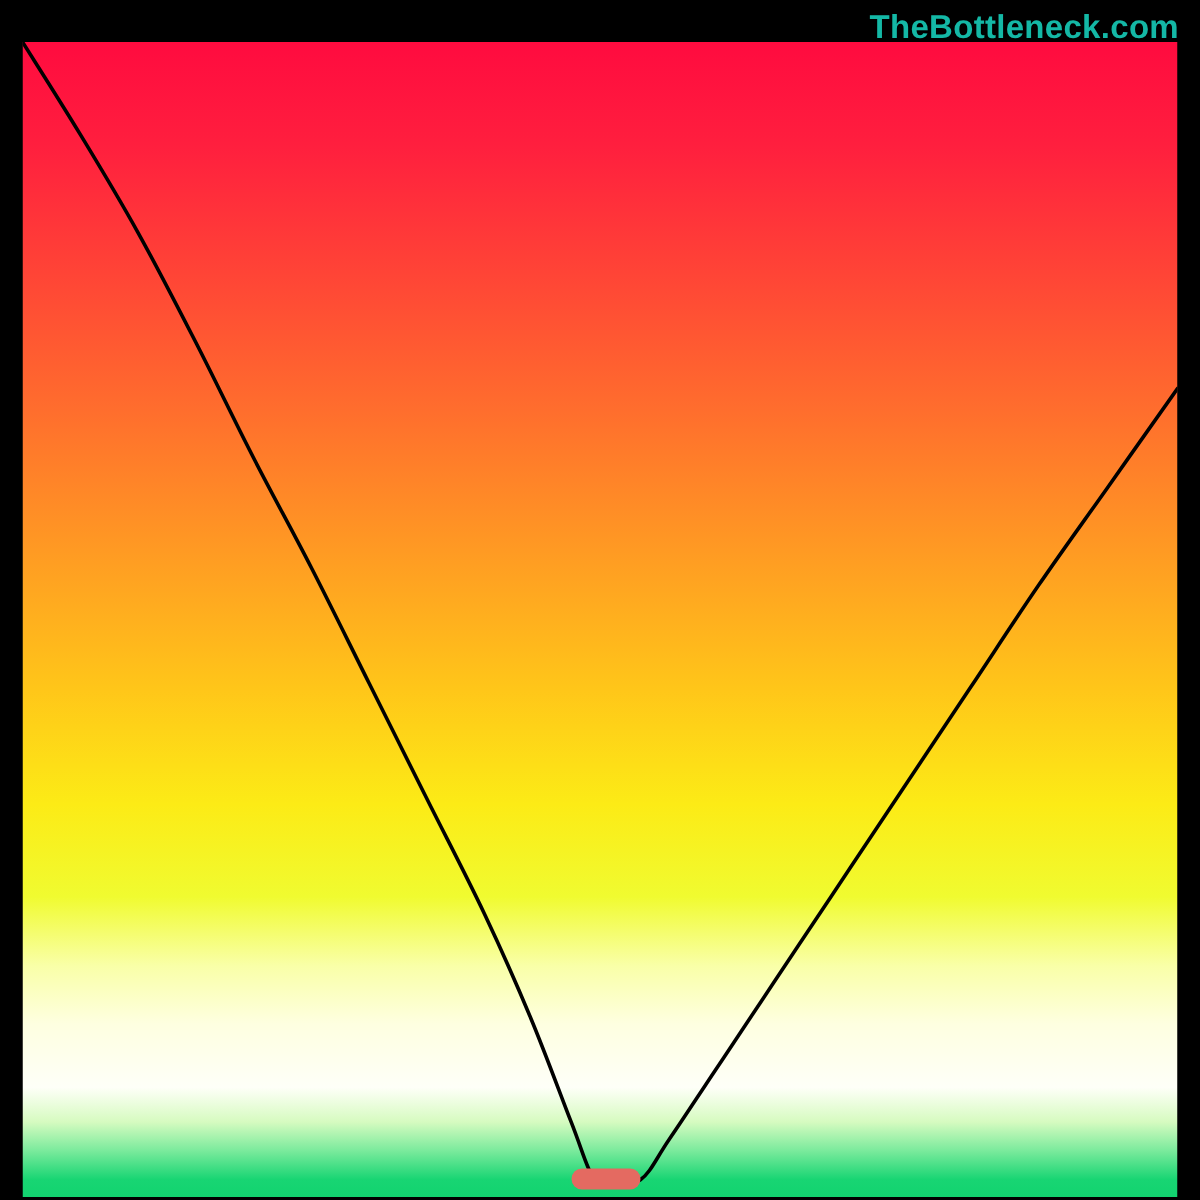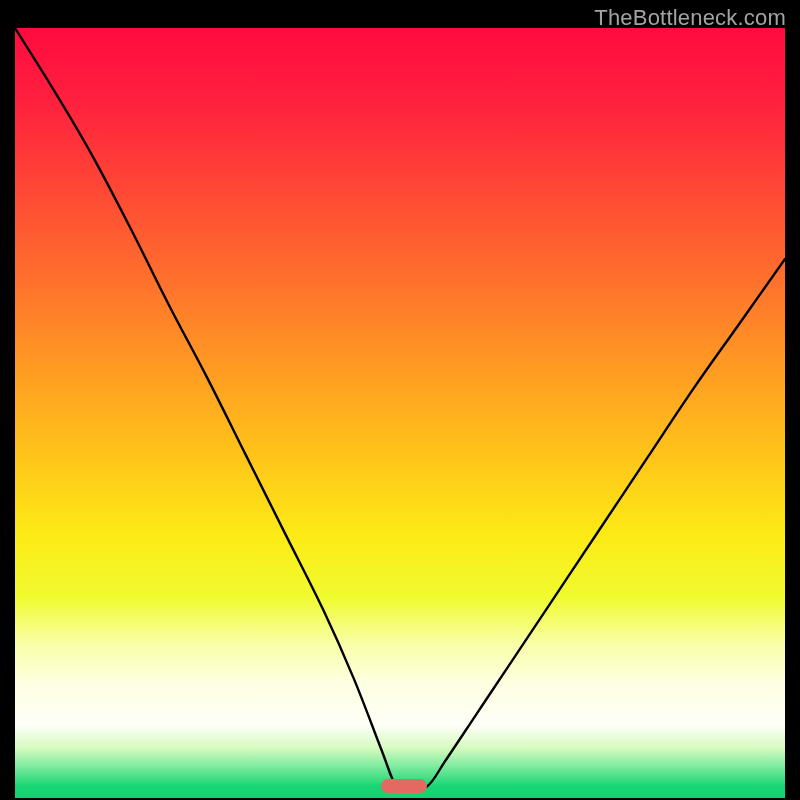--- a/index.html
+++ b/index.html
@@ -23,23 +23,23 @@
     position: absolute;
     left: 0;
     top: 0;
     width: 770px;
     height: 770px;
   }
   .watermark {
     position: absolute;
     top: 5px;
     right: 14px;
-    color: #a3a3a3;
+    color: #14b8a6;
     font-size: 22px;
-    font-weight: 400;
+    font-weight: 700;
     letter-spacing: 0.2px;
   }
   .marker {
     position: absolute;
     background: #e46a61;
     border-radius: 999px;
   }
   svg { display: block; }
 </style>
 </head>

